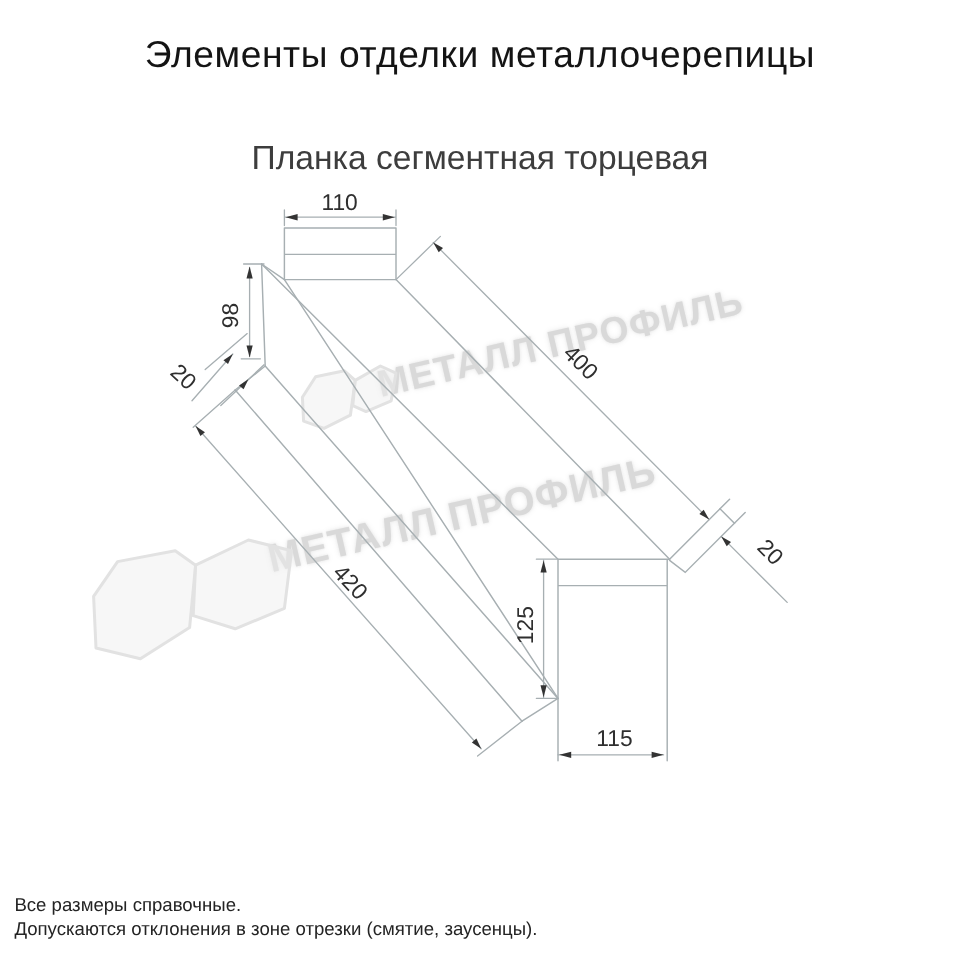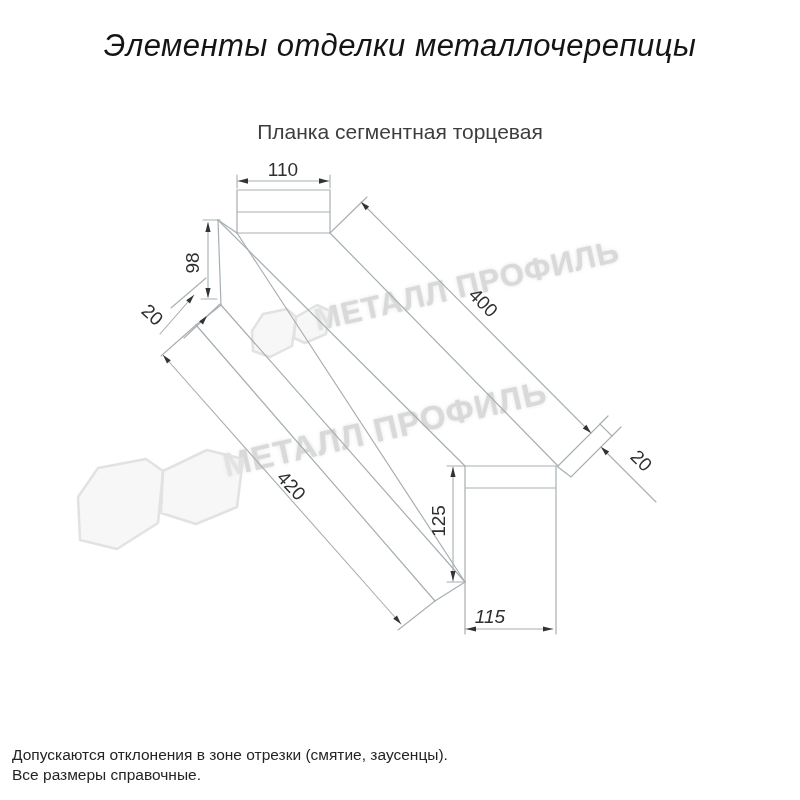--- a/index.html
+++ b/index.html
@@ -3,25 +3,25 @@
 <meta charset="utf-8">
 <style>
   html,body{margin:0;padding:0;}
   body{
     width:800px;height:800px;position:relative;background:#ffffff;
     font-family:"Liberation Sans", sans-serif;overflow:hidden;
   }
   .abs{position:absolute;}
   .page-title{
     left:400px;top:46px;transform:translate(-50%,-50%);
-    font-size:31px;color:#141414;white-space:nowrap;letter-spacing:0.5px;font-style:italic;
+    font-size:31px;color:#141414;white-space:nowrap;letter-spacing:0.5px;
   }
   .subtitle{
     left:400px;top:132px;transform:translate(-50%,-50%);
-    text-align:center;font-size:21px;color:#3d3d3d;line-height:24px;white-space:nowrap;
+    text-align:center;font-size:28px;color:#3d3d3d;line-height:24px;white-space:nowrap;
   }
   .dim{
     font-size:19px;color:#2f2f2f;white-space:nowrap;
     transform-origin:center center;
   }
   .wm-text{
     font-weight:bold;color:#d9d9d9;white-space:nowrap;
     text-shadow:0 0 5px #ececec, 0 0 2px #e4e4e4;
     letter-spacing:1px;
   }
@@ -111,18 +111,18 @@
   </g>
 </svg>
 
 <div class="abs dim" style="left:283px;top:170px;transform:translate(-50%,-50%);text-align:center;">110</div>
 <div class="abs dim" style="left:193px;top:263px;transform:translate(-50%,-50%) rotate(-90deg);">98</div>
 <div class="abs dim" style="left:152px;top:315px;transform:translate(-50%,-50%) rotate(43deg);">20</div>
 <div class="abs dim" style="left:483px;top:303px;transform:translate(-50%,-50%) rotate(45deg);">400</div>
 <div class="abs dim" style="left:291px;top:486px;transform:translate(-50%,-50%) rotate(47deg);">420</div>
 <div class="abs dim" style="left:641px;top:461px;transform:translate(-50%,-50%) rotate(45deg);">20</div>
 <div class="abs dim" style="left:439px;top:521px;transform:translate(-50%,-50%) rotate(-90deg);">125</div>
-<div class="abs dim" style="left:490px;top:617px;transform:translate(-50%,-50%);font-style:italic;">115</div>
+<div class="abs dim" style="left:512px;top:617px;transform:translate(-50%,-50%);">115</div>
 
 <div class="abs notes">
+  <div>Все размеры справочные.</div>
   <div>Допускаются отклонения в зоне отрезки (смятие, заусенцы).</div>
-  <div>Все размеры справочные.</div>
 </div>
 
 </body></html>

